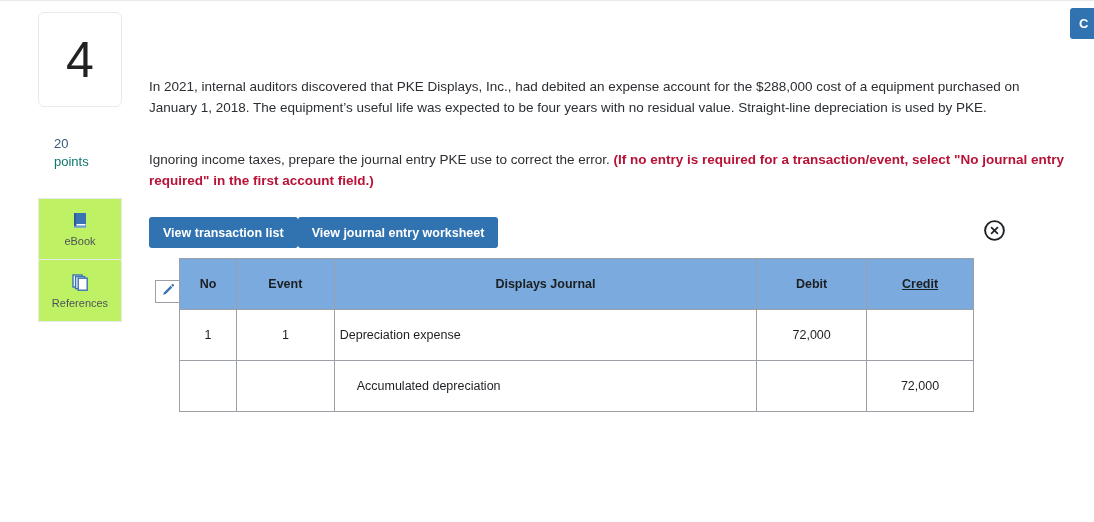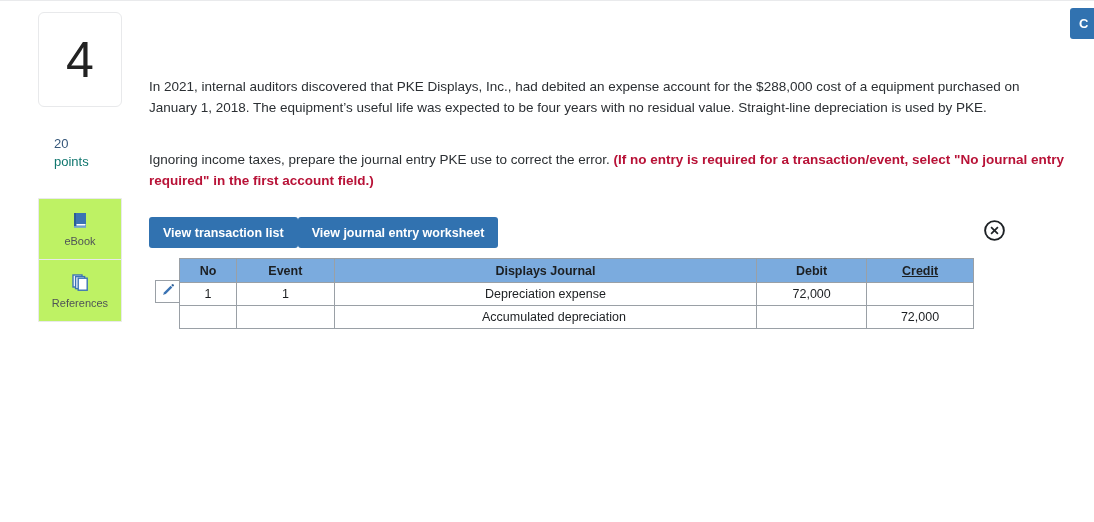--- a/index.html
+++ b/index.html
@@ -119,30 +119,30 @@
     border-collapse: collapse;
     table-layout: fixed;
     width: 795px;
     background: #fff;
   }
   table.journal th, table.journal td {
     border: 1px solid #9aa0a6;
     font-size: 12.5px;
     color: #1c1f22;
     height: 23px;
-    padding: 4px 5px;
+    padding: 18px 5px;
   }
   table.journal th {
     background: #7babde;
     font-weight: bold;
     text-align: center;
     height: 24px;
   }
   td.c-no, td.c-event { text-align: center; }
-  td.c-gj { text-align: center; }
+  td.c-gj { text-align: left; }
   td.c-deb, td.c-cre { text-align: center; }
   td.c-gj.indent { padding-left: 22px; }
 
   .w-no { width: 56px; }
   .w-event { width: 96px; }
   .w-gj { width: 415px; }
   .w-deb { width: 108px; }
   .w-cre { width: 105px; text-decoration: underline; }
 </style>
 </head>

